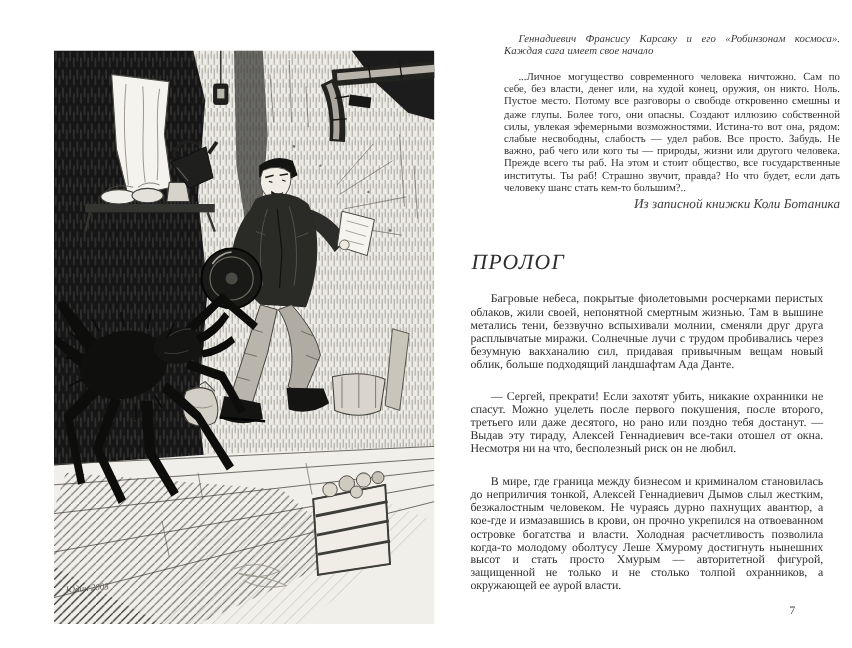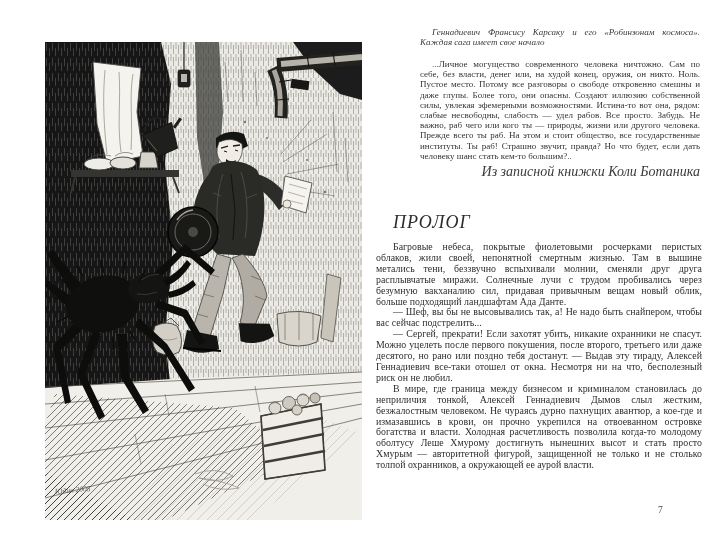--- a/index.html
+++ b/index.html
@@ -12,30 +12,30 @@
   .right-page{position:absolute;left:376px;top:25px;width:326px;}
   .dedication{
     margin:2px 0 0 44px;width:280px;font-style:italic;font-size:9px;
     line-height:10px;text-align:justify;text-indent:12px;color:#3a3a3a;
   }
   .epigraph{
     margin:12px 0 0 44px;width:280px;font-size:9px;line-height:10.2px;
     text-align:justify;text-indent:12px;color:#333;
   }
   .attribution{
-    margin:3px 0 0 44px;width:280px;font-style:italic;font-size:14px;
+    margin:3px 0 0 44px;width:280px;font-style:italic;font-size:11px;
     text-align:right;color:#3a3a3a;
   }
   .chapter-heading{
     margin:32px 0 0 17px;font-style:italic;font-size:18px;
     letter-spacing:1px;font-weight:normal;color:#2c2c2c;
   }
   .bodytext{margin-top:9px;}
   .bodytext p{
-    margin:0;font-size:9.9px;line-height:10.9px;text-align:justify;
+    margin:16px;font-size:9.9px;line-height:10.9px;text-align:justify;
     text-indent:17px;color:#2e2e2e;
   }
   .page-number{
     position:absolute;left:658px;top:505px;font-size:9.5px;color:#444;
   }
   svg text{font-family:"Liberation Serif","DejaVu Serif",serif;}
 </style>
 </head>
 <body>
 
@@ -216,20 +216,19 @@
     <div class="dedication">Геннадиевич Франсису Карсаку и его «Робинзонам космоса». Каждая сага имеет свое начало</div>
 
     <div class="epigraph">...Личное могущество современного человека ничтожно. Сам по себе, без власти, денег или, на худой конец, оружия, он никто. Ноль. Пустое место. Потому все разговоры о свободе откровенно смешны и даже глупы. Более того, они опасны. Создают иллюзию собственной силы, увлекая эфемерными возможностями. Истина-то вот она, рядом: слабые несвободны, слабость — удел рабов. Все просто. Забудь. Не важно, раб чего или кого ты — природы, жизни или другого человека. Прежде всего ты раб. На этом и стоит общество, все государственные институты. Ты раб! Страшно звучит, правда? Но что будет, если дать человеку шанс стать кем-то большим?..</div>
 
     <div class="attribution">Из записной книжки Коли Ботаника</div>
 
     <div class="chapter-heading">ПРОЛОГ</div>
 
     <div class="bodytext">
       <p>Багровые небеса, покрытые фиолетовыми росчерками перистых облаков, жили своей, непонятной смертным жизнью. Там в вышине метались тени, беззвучно вспыхивали молнии, сменяли друг друга расплывчатые миражи. Солнечные лучи с трудом пробивались через безумную вакханалию сил, придавая привычным вещам новый облик, больше подходящий ландшафтам Ада Данте.</p>
-      <p>— Шеф, вы бы не высовывались так, а! Не надо быть снайпером, чтобы вас сейчас подстрелить...</p>
       <p>— Сергей, прекрати! Если захотят убить, никакие охранники не спасут. Можно уцелеть после первого покушения, после второго, третьего или даже десятого, но рано или поздно тебя достанут. — Выдав эту тираду, Алексей Геннадиевич все-таки отошел от окна. Несмотря ни на что, бесполезный риск он не любил.</p>
       <p>В мире, где граница между бизнесом и криминалом становилась до неприличия тонкой, Алексей Геннадиевич Дымов слыл жестким, безжалостным человеком. Не чураясь дурно пахнущих авантюр, а кое-где и измазавшись в крови, он прочно укрепился на отвоеванном островке богатства и власти. Холодная расчетливость позволила когда-то молодому оболтусу Леше Хмурому достигнуть нынешних высот и стать просто Хмурым — авторитетной фигурой, защищенной не только и не столько толпой охранников, а окружающей ее аурой власти.</p>
     </div>
   </div>
 
   <div class="page-number">7</div>
 </div>
 
 </body></html>

